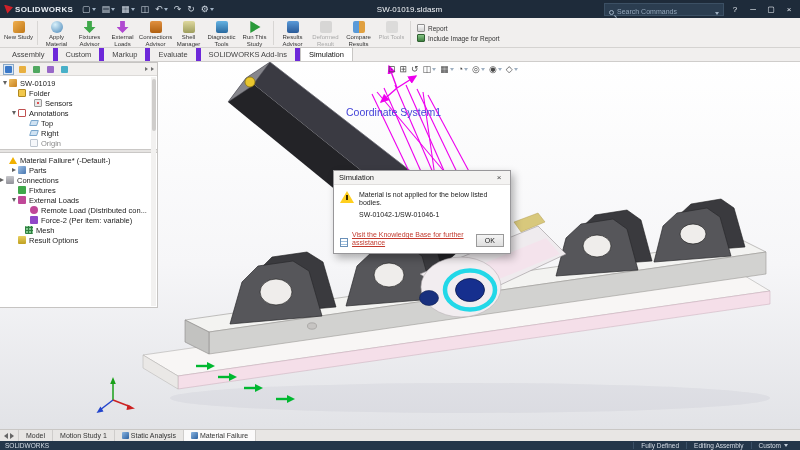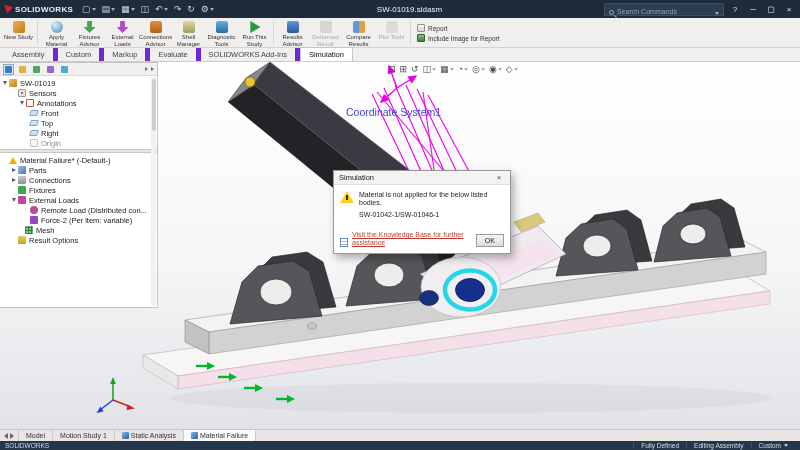--- a/index.html
+++ b/index.html
@@ -408,32 +408,32 @@
     </div>
 
     <div class="tree">
       <div class="trow" style="padding-left:3px">
         <span class="exp open"></span>
         <span class="ti" style="background:linear-gradient(135deg,#f0c060,#c88020)"></span>
         <span class="tlabel">SW-01019</span>
       </div>
       <div class="trow" style="padding-left:12px">
         <span class="noexp"></span>
+        <span class="ti" style="background:#f2c84c;border:1px solid #b08820"></span>
+        <span class="tlabel">Folder</span>
+      </div>
+      <div class="trow" style="padding-left:28px">
+        <span class="noexp"></span>
         <span class="ti" style="background:radial-gradient(circle,#e05050 30%,#e8e8e8 32%);border:1px solid #999"></span>
         <span class="tlabel">Sensors</span>
       </div>
-      <div class="trow" style="padding-left:20px">
+      <div class="trow" style="padding-left:12px">
         <span class="exp open"></span>
         <span class="ti" style="background:#fff;border:1px solid #c05050"></span>
         <span class="tlabel">Annotations</span>
-      </div>
-      <div class="trow" style="padding-left:24px">
-        <span class="noexp"></span>
-        <span class="ti" style="background:#cfe2f2;border:1px solid #7aa6cc;height:6px;transform:skewX(-18deg)"></span>
-        <span class="tlabel">Front</span>
       </div>
       <div class="trow" style="padding-left:24px">
         <span class="noexp"></span>
         <span class="ti" style="background:#cfe2f2;border:1px solid #7aa6cc;height:6px;transform:skewX(-18deg)"></span>
         <span class="tlabel">Top</span>
       </div>
       <div class="trow" style="padding-left:24px">
         <span class="noexp"></span>
         <span class="ti" style="background:#cfe2f2;border:1px solid #7aa6cc;height:6px;transform:skewX(-18deg)"></span>
         <span class="tlabel">Right</span>
@@ -451,21 +451,21 @@
       <div class="trow" style="padding-left:3px">
         <span class="noexp"></span>
         <span class="ti" style="width:0;height:0;border-radius:0;border-left:4px solid transparent;border-right:4px solid transparent;border-bottom:7px solid #f0b000;background:none"></span>
         <span class="tlabel">Material Failure* (-Default-)</span>
       </div>
       <div class="trow" style="padding-left:12px">
         <span class="exp"></span>
         <span class="ti" style="background:linear-gradient(135deg,#9ec0e8,#4878b0)"></span>
         <span class="tlabel">Parts</span>
       </div>
-      <div class="trow" style="padding-left:12px">
+      <div class="trow" style="padding-left:0">
         <span class="exp"></span>
         <span class="ti" style="background:linear-gradient(#c8c8cc,#909098)"></span>
         <span class="tlabel">Connections</span>
       </div>
       <div class="trow" style="padding-left:12px">
         <span class="noexp"></span>
         <span class="ti" style="background:#3fa84a"></span>
         <span class="tlabel">Fixtures</span>
       </div>
       <div class="trow" style="padding-left:12px">

